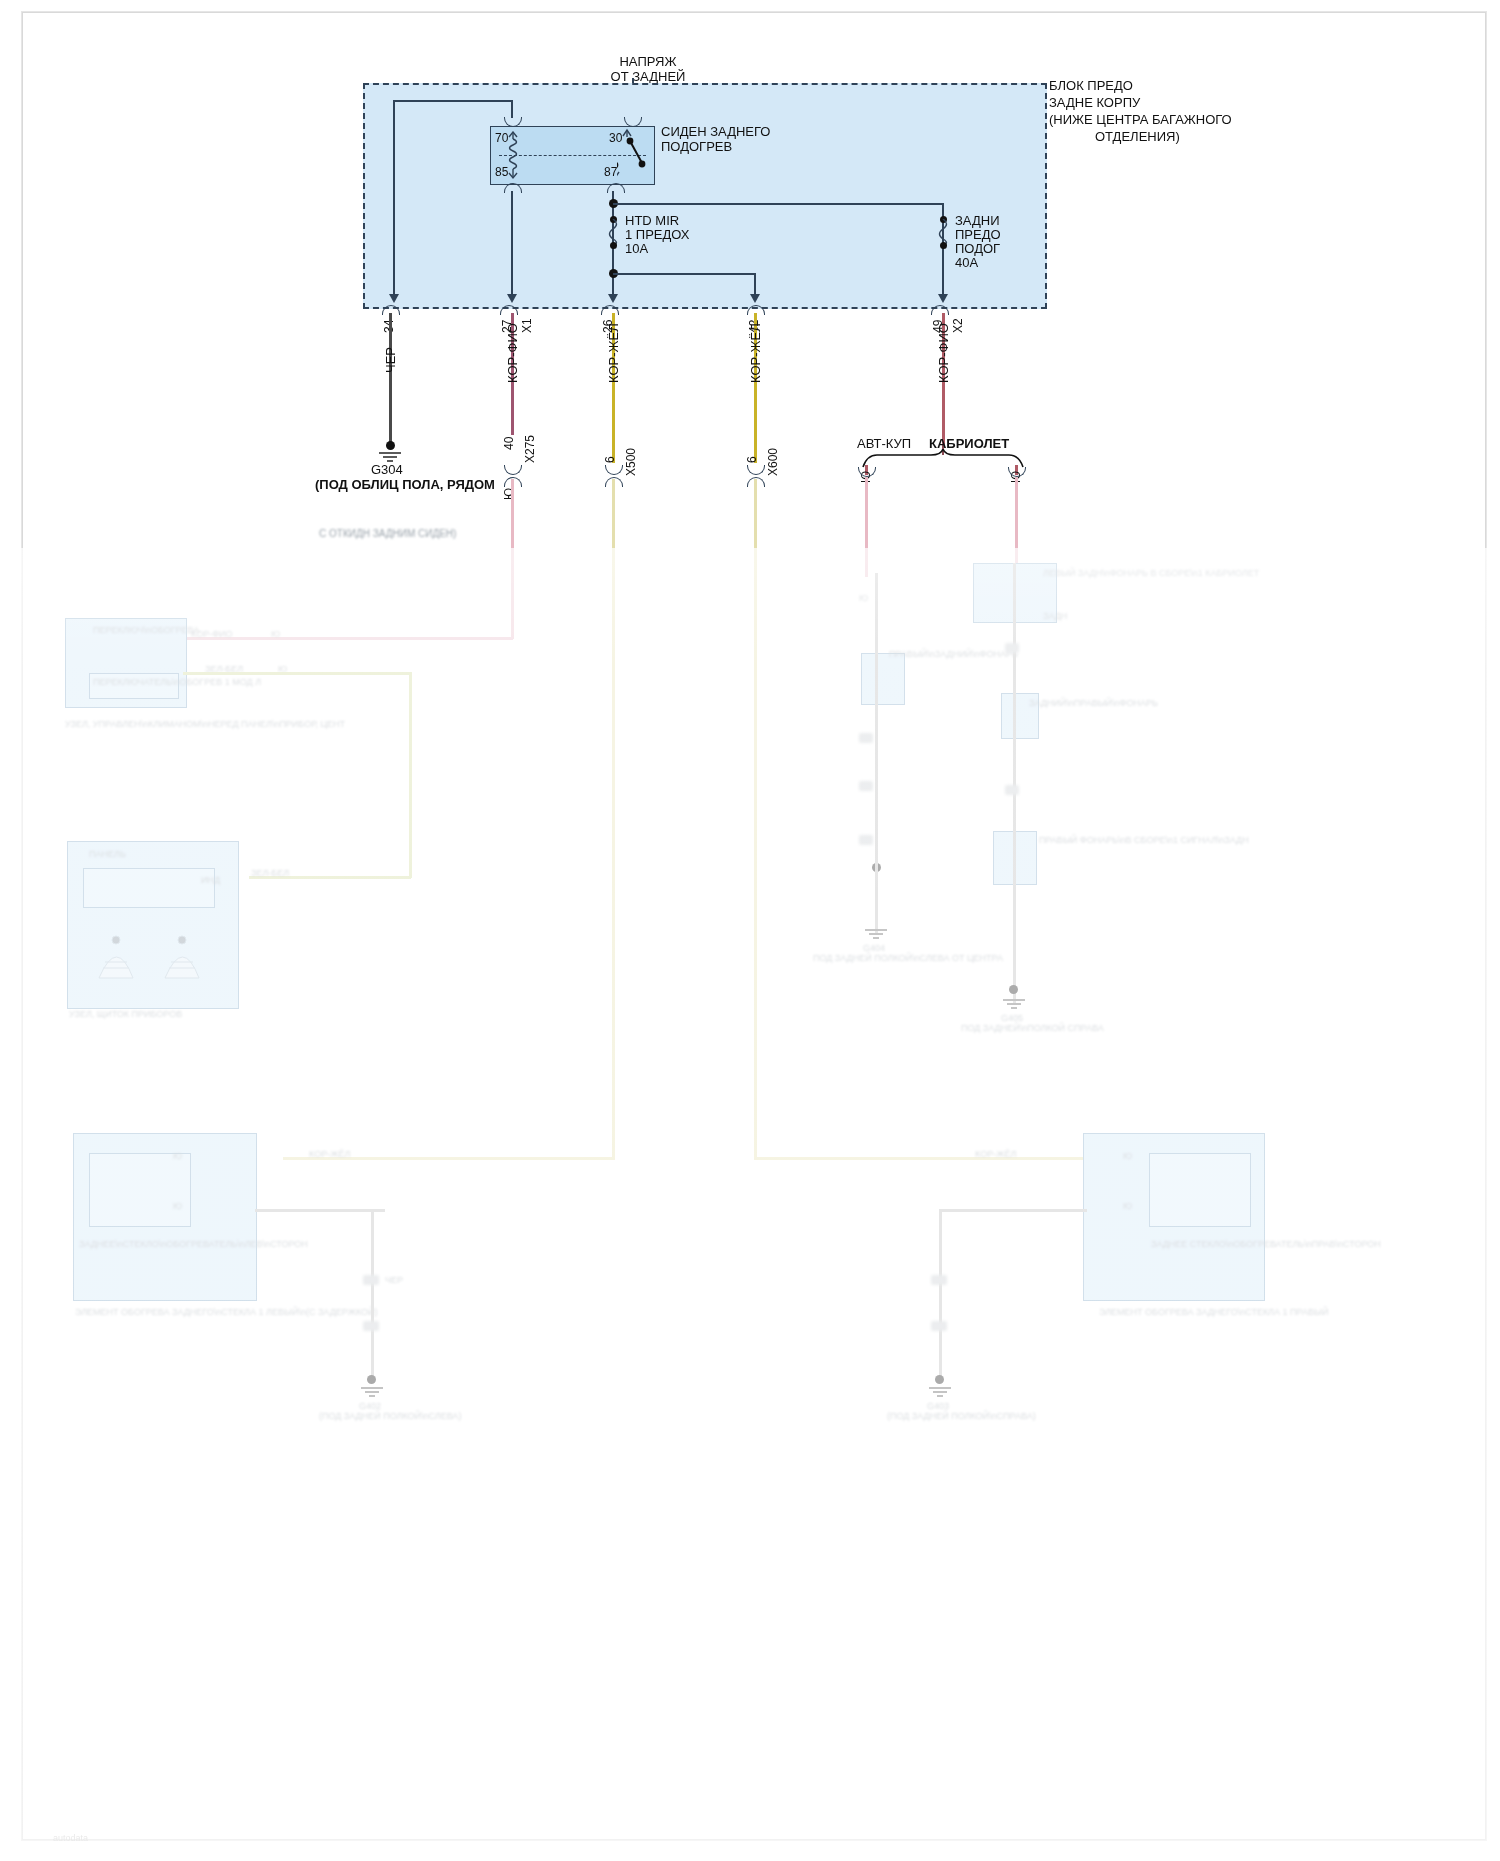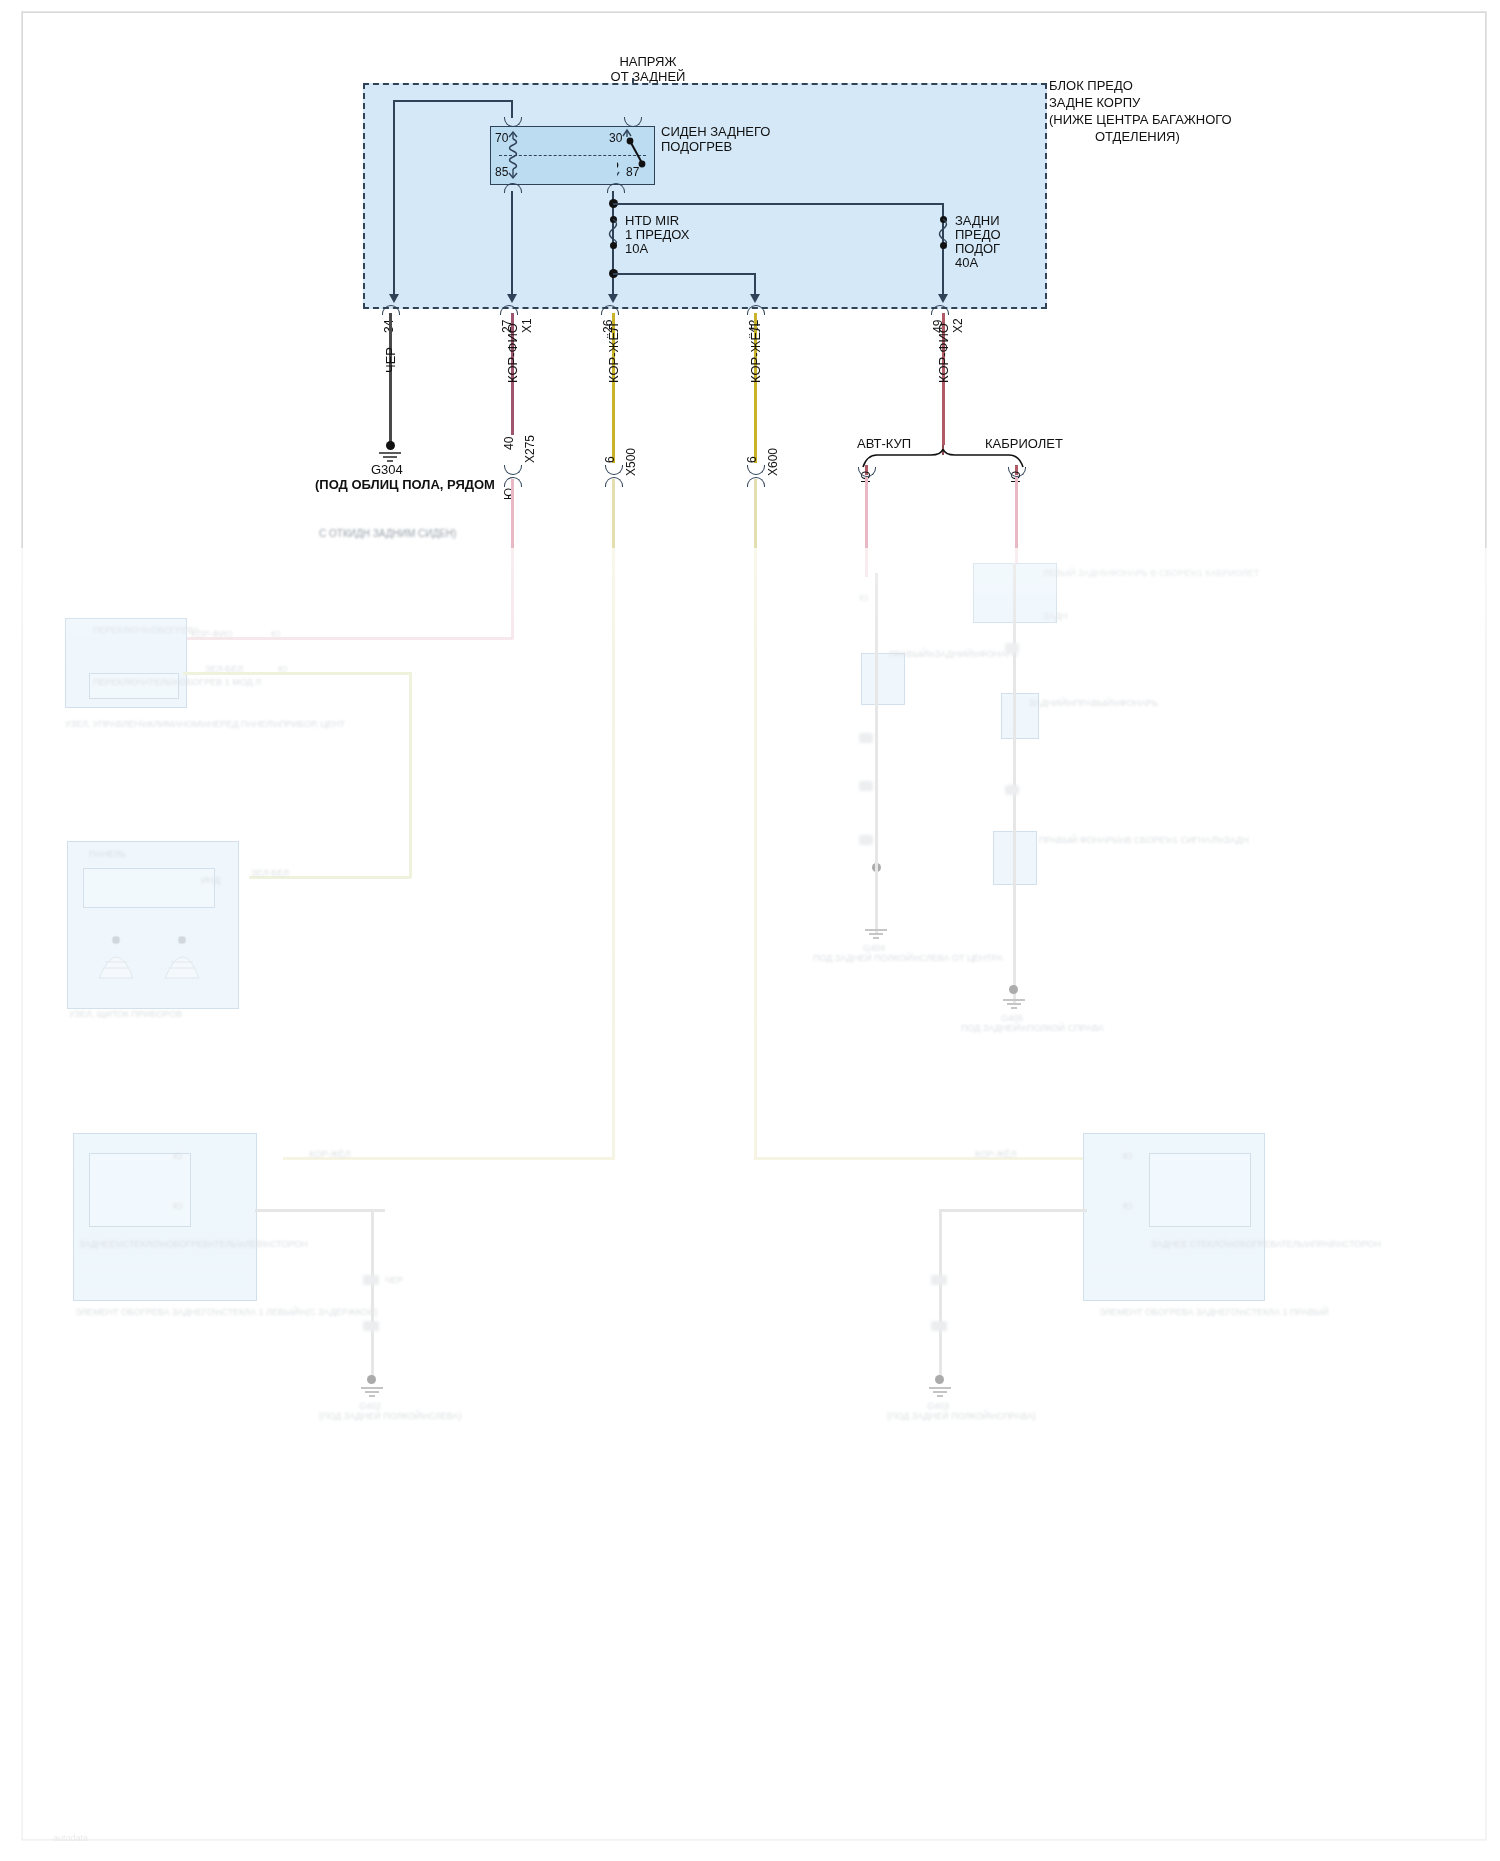--- a/index.html
+++ b/index.html
@@ -96,21 +96,21 @@
     <div class="lbl" style="left:1026px;top:82px;">ЗАДНЕ КОРПУ</div>
     <div class="lbl" style="left:1026px;top:99px;">(НИЖЕ ЦЕНТРА БАГАЖНОГО</div>
     <div class="lbl" style="left:1072px;top:116px;">ОТДЕЛЕНИЯ)</div>
 
     <div id="relay">
       <div class="coilline"></div>
     </div>
     <div class="pinnum" style="left:472px;top:118px;">70</div>
     <div class="pinnum" style="left:472px;top:152px;">85</div>
     <div class="pinnum" style="left:586px;top:118px;">30</div>
-    <div class="pinnum" style="left:603px;top:152px;text-align:right;">87</div>
+    <div class="pinnum" style="left:581px;top:152px;text-align:right;">87</div>
 
     <svg style="position:absolute;left:481px;top:118px;" width="18" height="50">
       <path d="M9 2 L9 8" stroke="#2f4257" stroke-width="1.4" fill="none"></path>
       <path d="M9 8 q7 3 0 6 q-7 3 0 6 q7 3 0 6 q-7 3 0 6 q7 3 0 6" stroke="#2f4257" stroke-width="1.4" fill="none"></path>
       <path d="M9 38 L9 46" stroke="#2f4257" stroke-width="1.4" fill="none"></path>
       <path d="M5 6 L9 1 L13 6" stroke="#2f4257" stroke-width="1.4" fill="none"></path>
       <path d="M5 42 L9 47 L13 42" stroke="#2f4257" stroke-width="1.4" fill="none"></path>
     </svg>
 
     <svg style="position:absolute;left:594px;top:114px;" width="34" height="56">
@@ -229,21 +229,21 @@
     <div class="hwire w-tan" style="left:731px;top:1144px;width:330px;"></div>
 
     <div class="vwire w-red" style="left:919px;top:300px;height:132px;"></div>
     <div class="vlbl" style="left:913px;top:370px;">КОР-ФИО</div>
 
     <div class="seg" style="left:919px;top:432px;width:2px;height:10px;background:#8a4a52;"></div>
     <svg style="position:absolute;left:836px;top:436px;" width="168" height="20">
       <path d="M4 18 q4 -12 14 -12 L72 6 q10 0 12 -6 q2 6 12 6 L150 6 q10 0 14 12" stroke="#111" stroke-width="1.6" fill="none"></path>
     </svg>
     <div class="lbl" style="left:834px;top:423px;">АВТ-КУП</div>
-    <div class="lbl" style="left:962px;top:423px;">КАБРИОЛЕТ</div>
+    <div class="lbl" style="left:906px;top:423px;font-weight:bold;">КАБРИОЛЕТ</div>
 
     <div class="vwire w-red" style="left:842px;top:452px;height:10px;"></div>
     <div class="vwire w-red" style="left:992px;top:452px;height:10px;"></div>
     <div class="vlbl sm" style="left:836px;top:470px;">Ю</div>
     <div class="vlbl sm" style="left:986px;top:470px;">Ю</div>
     <div class="cup" style="left:835px;top:454px;"></div>
     <div class="cup" style="left:985px;top:454px;"></div>
 
     <div class="vwire w-pink" style="left:842px;top:464px;height:100px;"></div>
     <div class="vwire w-pink" style="left:992px;top:464px;height:90px;"></div>

